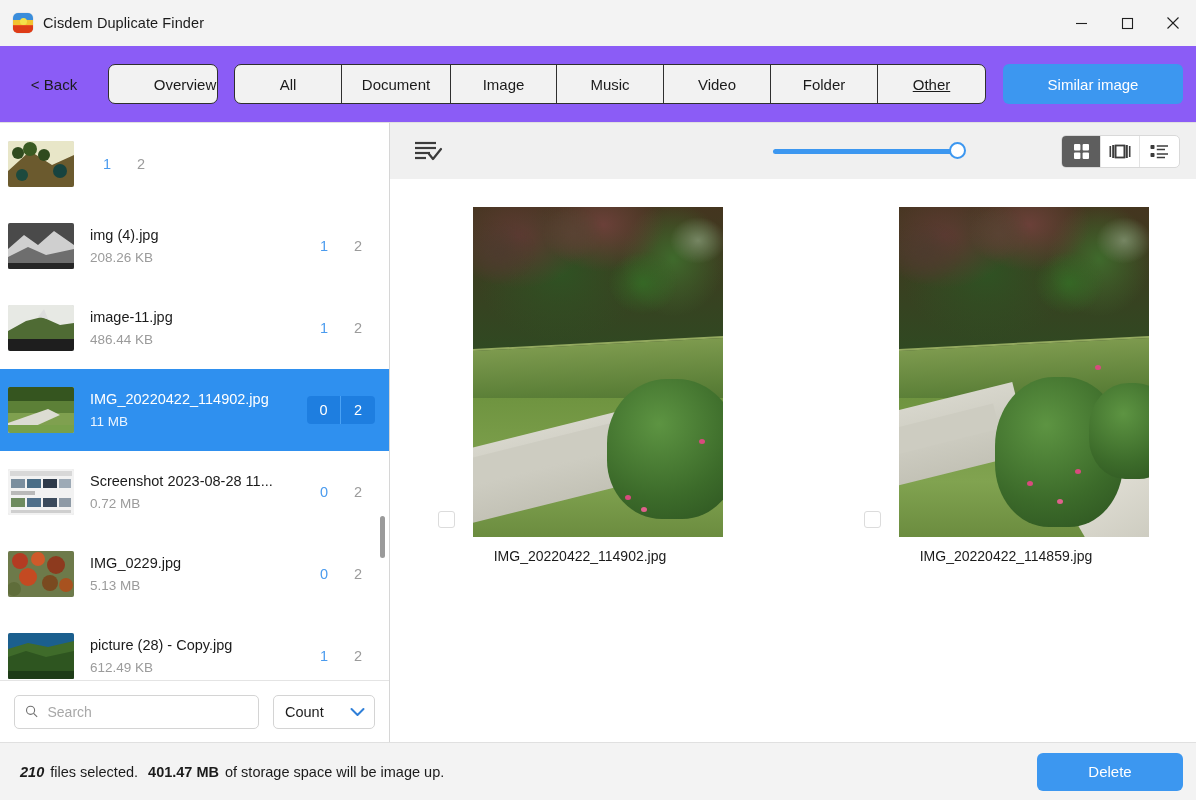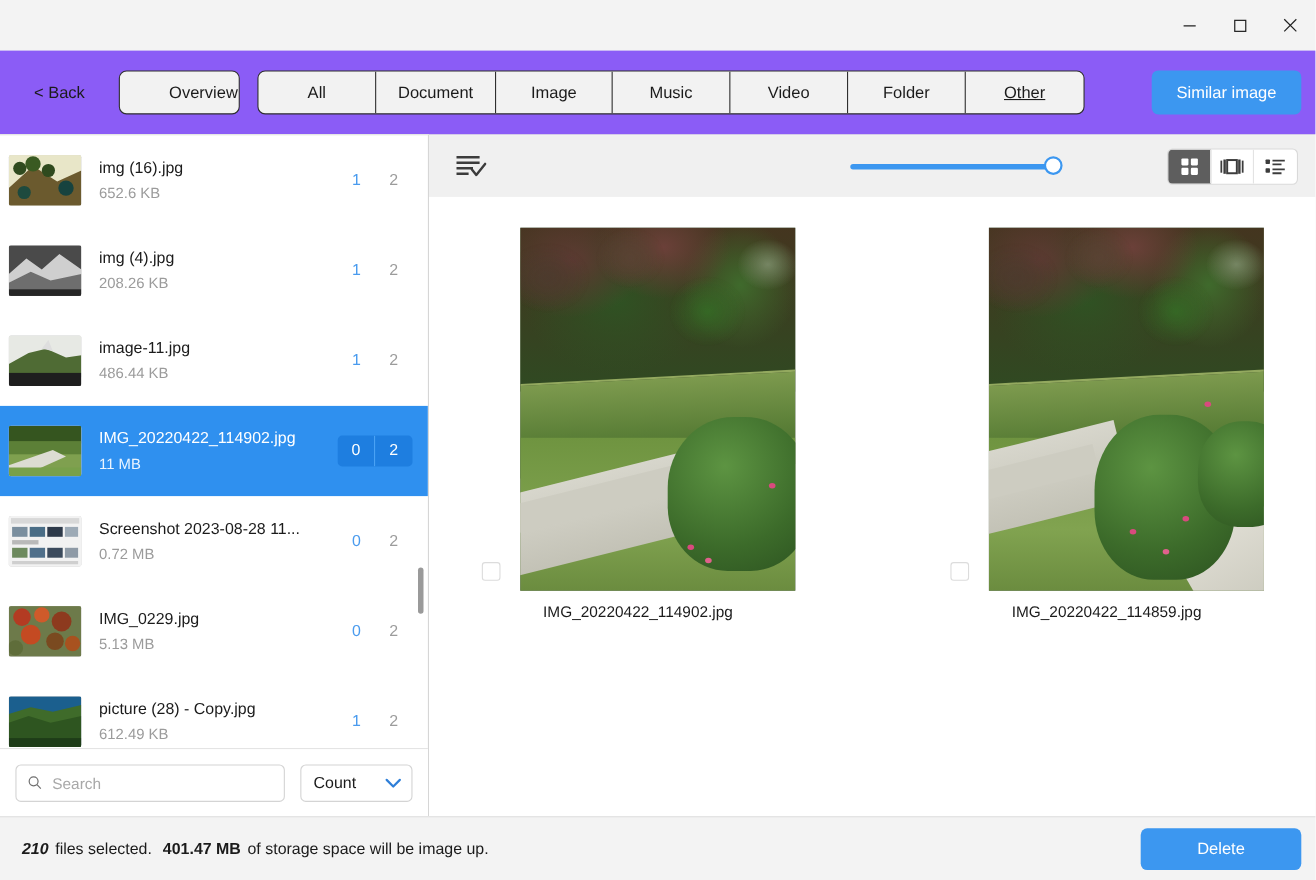--- a/index.html
+++ b/index.html
@@ -82,21 +82,21 @@
   .seg:last-child { border-right: none; text-decoration: underline; }
   .seg.w-all      { width: 107px; }
   .seg.w-document { width: 109px; }
   .seg.w-image    { width: 106px; }
   .seg.w-music    { width: 107px; }
   .seg.w-video    { width: 107px; }
   .seg.w-folder   { width: 107px; }
   .seg.w-other    { width: 107px; }
   .similar-btn {
     position:absolute; right: 13px;
-    height: 40px; width: 136px; border-radius: 6px;
+    height: 40px; width: 180px; border-radius: 6px;
     background: #3c97f0;
     color:#ffffff; font-size: 15px;
     display:flex; align-items:center; justify-content:center;
   }
 
   
   .body-row { flex: 1 1 auto; display:flex; min-height: 0; }
 
   
   .sidebar {
@@ -301,20 +301,24 @@
     position:absolute; width: 6px; height:5px; border-radius:50%;
     background:#d94a7e;
   }
 </style>
 </head>
 <body>
 
 <div class="app">
 
   <div class="titlebar">
+    <div class="title-left">
+      <div class="app-icon"></div>
+      <div class="title-text">Cisdem Duplicate Finder</div>
+    </div>
     <div class="win-controls">
       <div class="win-btn">
         <svg width="13" height="13" viewBox="0 0 13 13">
             <line x1="1" y1="6.5" x2="12" y2="6.5" stroke="#202020" stroke-width="1.1"></line>
           </svg>
       </div>
       <div class="win-btn">
         <svg width="13" height="13" viewBox="0 0 13 13">
             <rect x="1.5" y="1.5" width="10" height="10" fill="none" stroke="#202020" stroke-width="1.1"></rect>
           </svg>
@@ -353,24 +357,20 @@
             <svg class="thumb-inner" viewBox="0 0 66 46" preserveAspectRatio="none">
               <rect width="66" height="46" fill="#e8e6c8"></rect>
               <path d="M0 30 L22 10 L44 24 L66 14 L66 46 L0 46Z" fill="#6b5a2e"></path>
               <circle cx="10" cy="12" r="6" fill="#2f4a1e"></circle>
                 <circle cx="22" cy="8" r="7" fill="#3a5a22"></circle>
               <circle cx="36" cy="14" r="6" fill="#2f4a1e"></circle>
                 <circle cx="52" cy="30" r="7" fill="#17433f"></circle>
               <circle cx="14" cy="34" r="6" fill="#1d4a3e"></circle>
             </svg>
           </div>
-          <div class="file-meta">
-            <div class="file-name">img (16).jpg</div>
-            <div class="file-size">652.6 KB</div>
-          </div>
           <div class="counts">
             <div class="count-a">1</div>
             <div class="count-b">2</div>
           </div>
         </div>
 
         <div class="file-row">
           <div class="thumb">
             <svg class="thumb-inner" viewBox="0 0 66 46" preserveAspectRatio="none">
               <rect width="66" height="46" fill="#4a4a4a"></rect>

